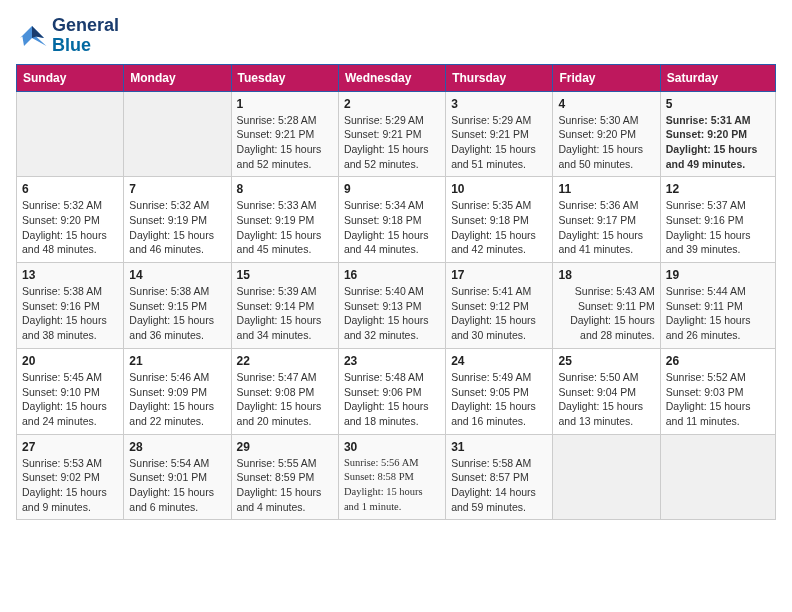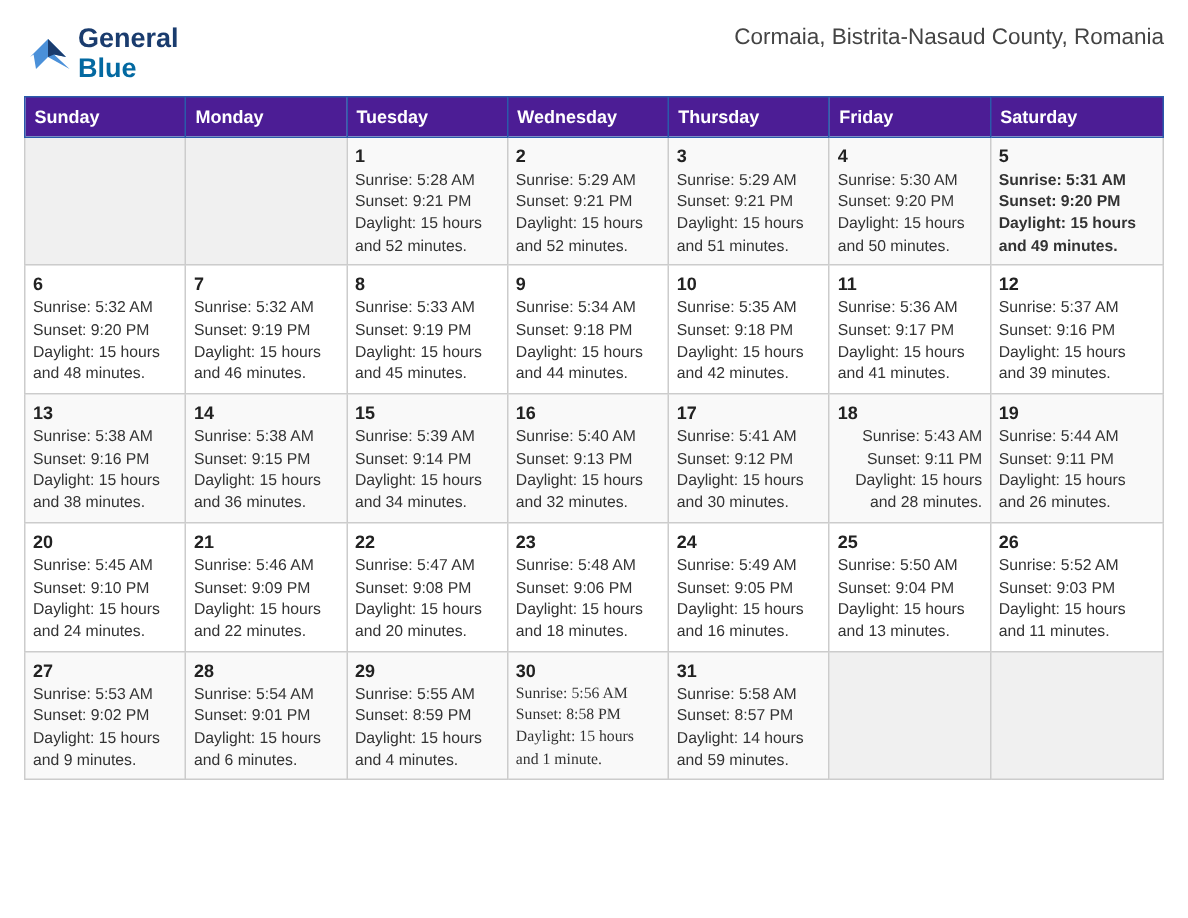--- a/index.html
+++ b/index.html
@@ -42,21 +42,21 @@
     .subtitle {
       font-size: 15px;
       color: #444;
     }
     table {
       width: 100%;
       border-collapse: collapse;
       font-size: 11px;
     }
     thead tr th {
-      background-color: #4c1d95;
+      background-color: #be185d;
       color: #fff;
       padding: 6px 6px;
       text-align: left;
       font-size: 12px;
       font-weight: bold;
       border: 1px solid #2a5aaa;
     }
     tbody tr td {
       border: 1px solid #ccc;
       padding: 5px 5px;
@@ -90,21 +90,20 @@
     <svg class="logo-bird" viewBox="0 0 40 35" xmlns="http://www.w3.org/2000/svg">
       <polygon points="20,5 35,20 25,18 38,30 20,20 10,30 8,18 5,20" fill="#4a90d9"></polygon>
       <polygon points="20,5 35,20 25,18 20,20" fill="#1a3c6e"></polygon>
     </svg>
     <div class="logo-text">
       <div>General</div>
       <div style="color:#0369a1;">Blue</div>
     </div>
   </div>
   <div class="title-block">
-    <div class="subtitle">Cormaia, Bistrita-Nasaud County, Romania</div>
   </div>
 </div>
 
 <table>
   <thead>
     <tr>
     <th>Sunday</th>
         <th>Monday</th>
         <th>Tuesday</th>
         <th>Wednesday</th>

